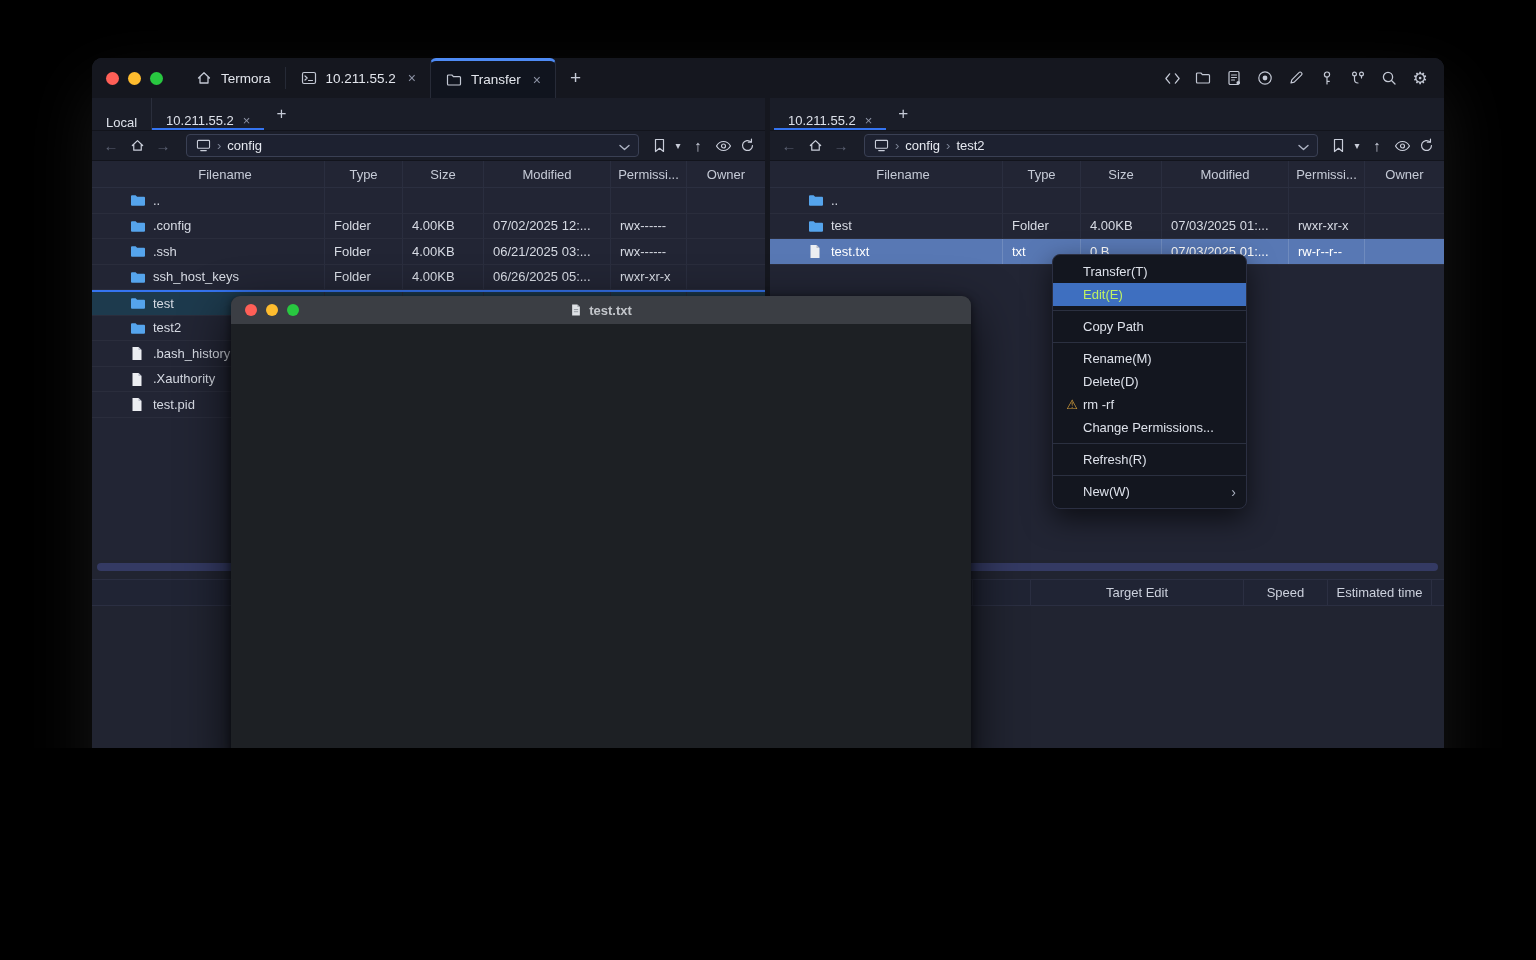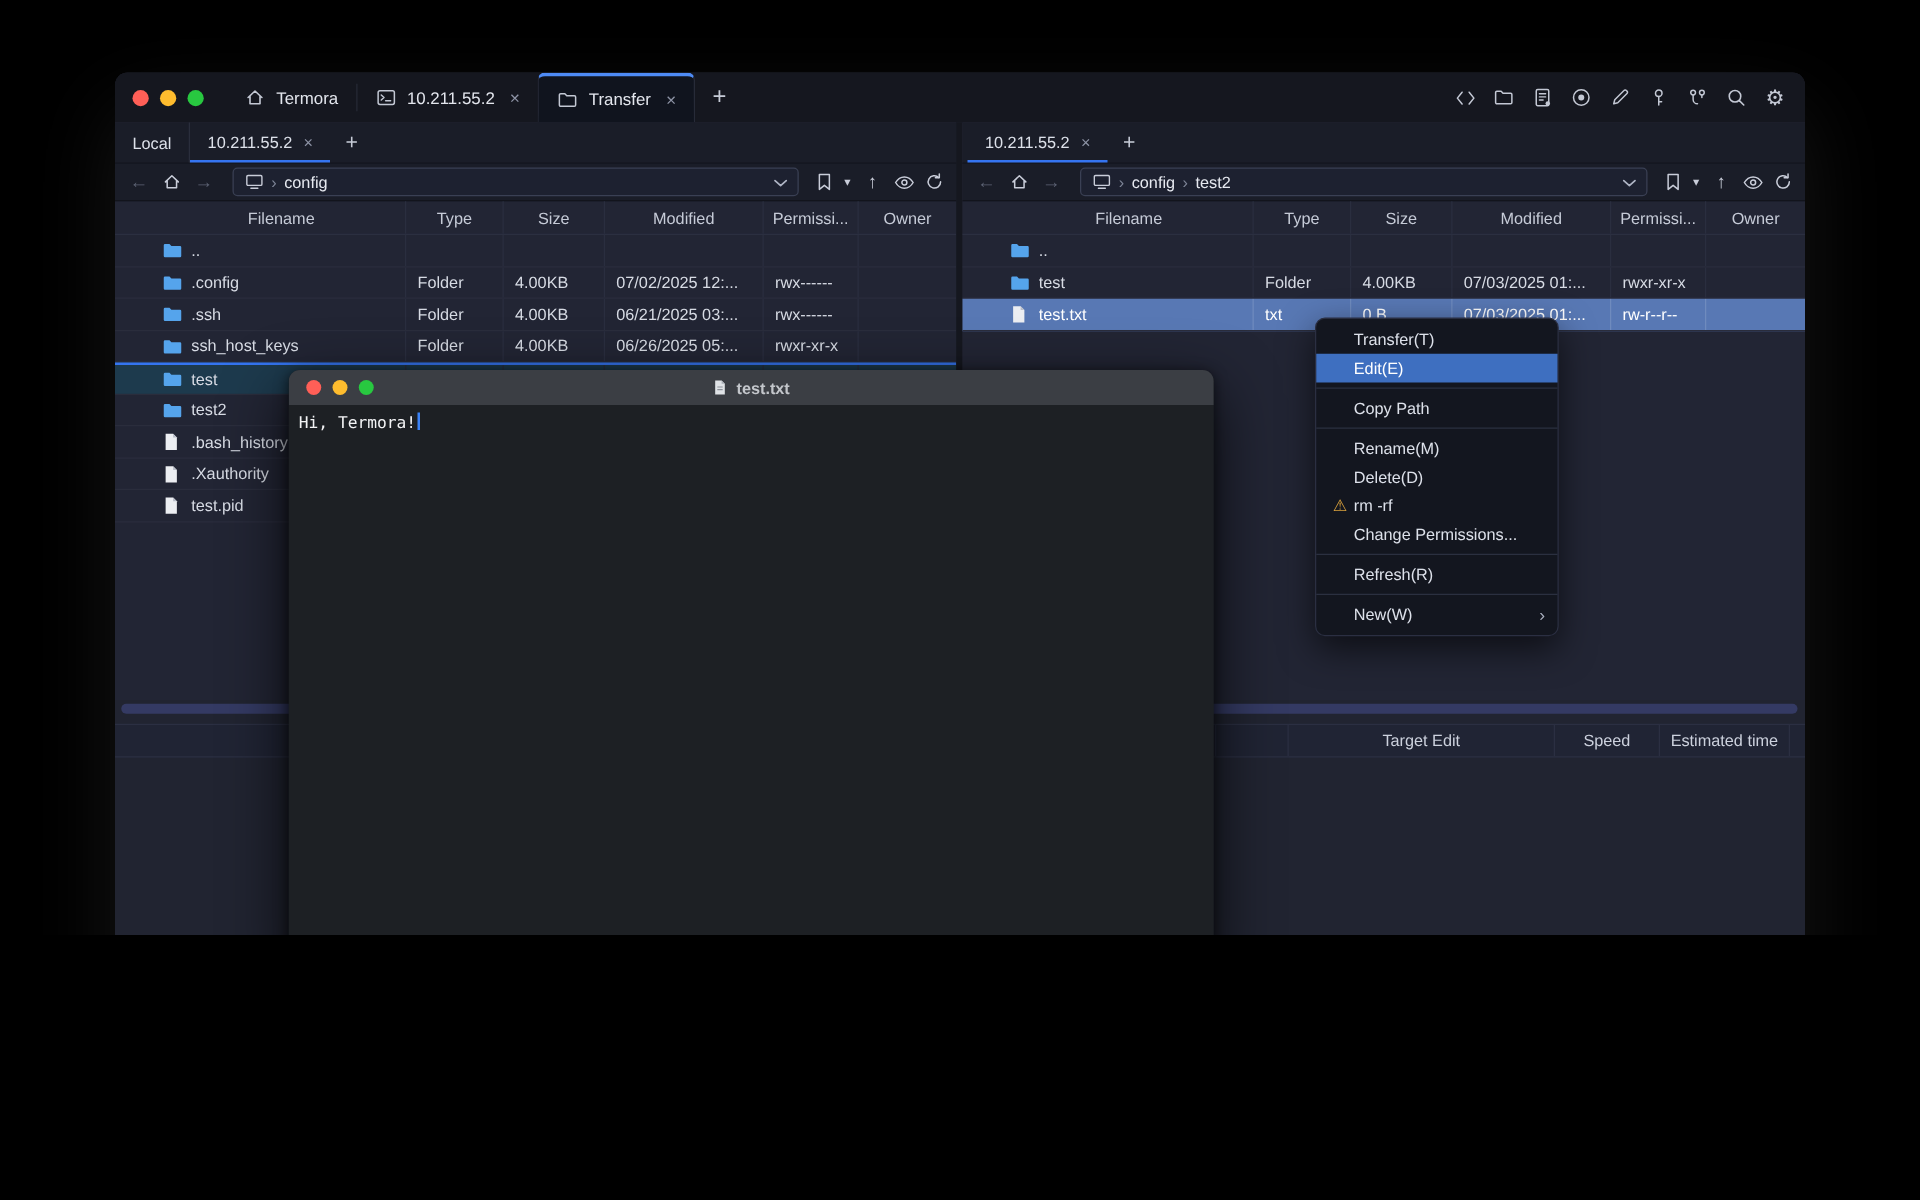--- a/index.html
+++ b/index.html
@@ -30,21 +30,21 @@
 
   
   .panes { position:absolute; left:0; top:40px; width:1352px; height:462px; }
   .pane { position:absolute; top:0; bottom:0; background:#222534; display:flex; flex-direction:column; }
   .pane--left { left:0; width:673px; }
   .pane--right { left:678px; width:674px; }
   .pane-divider { position:absolute; left:673px; top:0; bottom:0; width:5px; background:#15171f; }
 
   .pane-tabs { height:33px; background:#1a1d28; display:flex; align-items:stretch; flex:none;
                border-bottom:1px solid #12141c; }
-  .ptab { display:flex; align-items:center; gap:7px; padding:0 14px; color:#dde1ea; font-size:13px; position:relative; }
+  .ptab { display:flex; align-items:flex-end; gap:7px; padding:0 14px; color:#dde1ea; font-size:13px; position:relative; }
   .ptab .x { color:#8d93a5; font-size:13px; margin-left:2px; }
   .ptab--active { border-bottom:2px solid #3574f0; }
   .ptab--boxed { border-right:1px solid #2a2e3c; }
   .ptab-plus { display:flex; align-items:center; padding:0 12px; color:#c6cbd7; font-size:17px; }
 
   .pane-toolbar { height:30px; background:#1a1d28; display:flex; align-items:center; flex:none;
                   padding:0 8px; gap:4px; border-bottom:1px solid #12141c; }
   .navbtn { width:22px; height:22px; display:flex; align-items:center; justify-content:center;
             color:#c9cdd9; font-size:15px; border-radius:4px; }
   .navbtn--dim { color:#5d6374; }
@@ -81,21 +81,21 @@
                      border-top:1px solid #2b2f42; border-bottom:1px solid #2b2f42; }
   .tcell { position:absolute; top:0; bottom:0; display:flex; align-items:center; justify-content:center;
            color:#ccd1dd; font-size:13px; border-left:1px solid #2b2f42; }
 
   
   .menu { position:absolute; left:960px; top:196px; width:195px; background:#13161f;
           border:1px solid #2b2f42; border-radius:8px; padding:5px 0; z-index:40;
           box-shadow:0 10px 28px rgba(0,0,0,.6); }
   .mi { height:23px; display:flex; align-items:center; padding:0 10px 0 8px; color:#dde1ea; font-size:13px; }
   .mi-ico { width:22px; flex:none; display:flex; align-items:center; justify-content:center; font-size:13px; }
-  .mi--sel { background:#3e6fc0; color:#ffffff; }
+  .mi--sel { background:#3e6fc0; color:#bef264; }
   .mi .sub { margin-left:auto; color:#aab0bf; font-size:14px; }
   .msep { height:1px; background:#2b3040; margin:4px 0; }
   .warn { color:#d9a13c; font-size:13px; }
 
   
   .editor { position:absolute; left:139px; top:238px; width:740px; height:477px; z-index:30;
             border-radius:9px; overflow:hidden; background:#1d2024;
             box-shadow:0 18px 50px rgba(0,0,0,.75), 0 2px 10px rgba(0,0,0,.6); }
   .editor-bar { height:28px; background:#3b3e44; display:flex; align-items:center; position:relative; }
   .editor-lights { display:flex; gap:9px; padding-left:14px; }
@@ -560,23 +560,20 @@
               </svg>
           </span>
           <span>test.txt</span>
         </div>
         <div class="editor-lights">
           <span class="light" style="background:#ff5f57"></span>
           <span class="light" style="background:#febc2e"></span>
           <span class="light" style="background:#28c840"></span>
         </div>
       </div>
-      <div class="editor-body">
-        <span>Hi, Termora!</span><span class="cursor"></span>
-      </div>
     </div>
 
     <div class="menu">
       <div class="mi">
         <span class="mi-ico"></span>
         <span>Transfer(T)</span>
       </div>
       <div class="mi mi--sel">
         <span class="mi-ico"></span>
         <span>Edit(E)</span>

